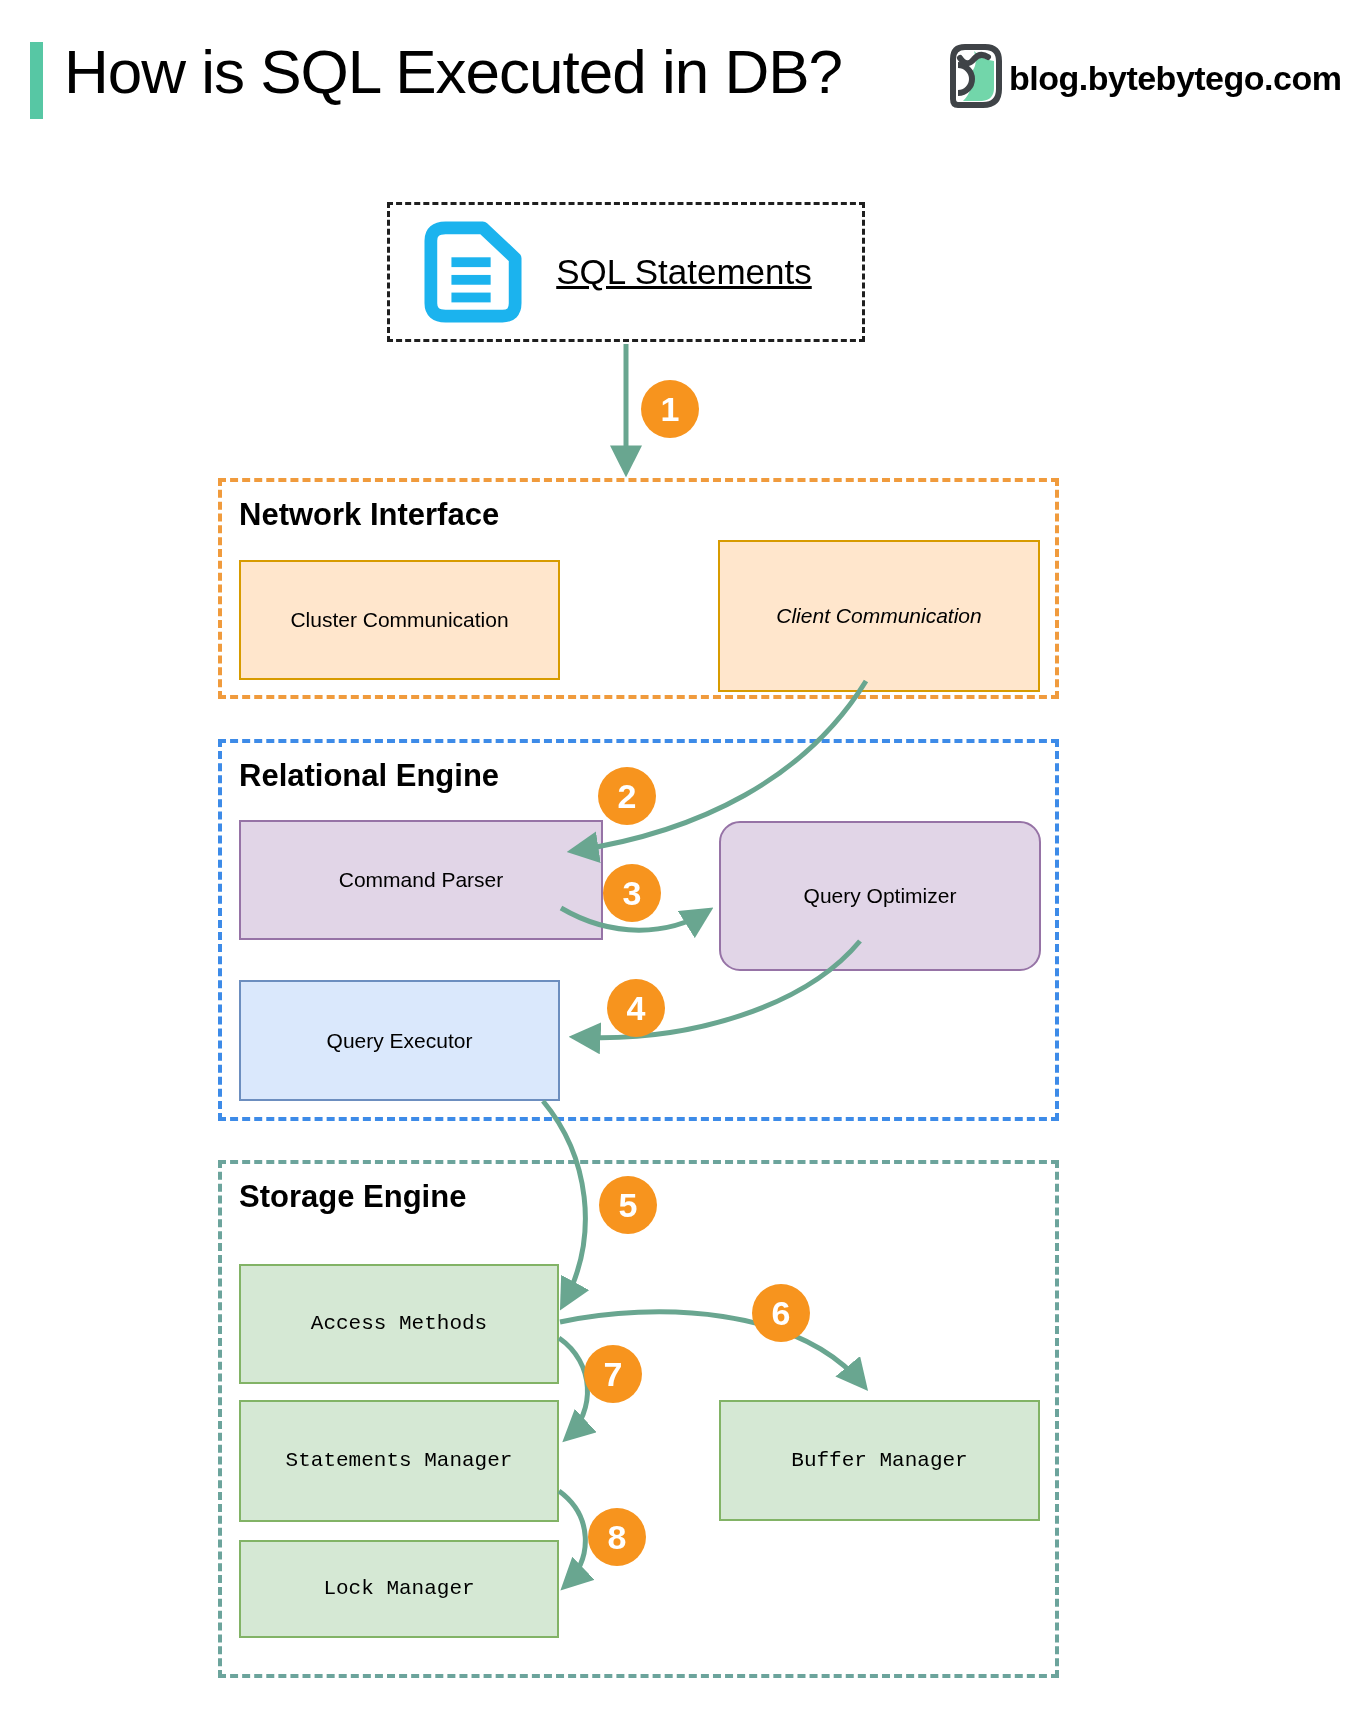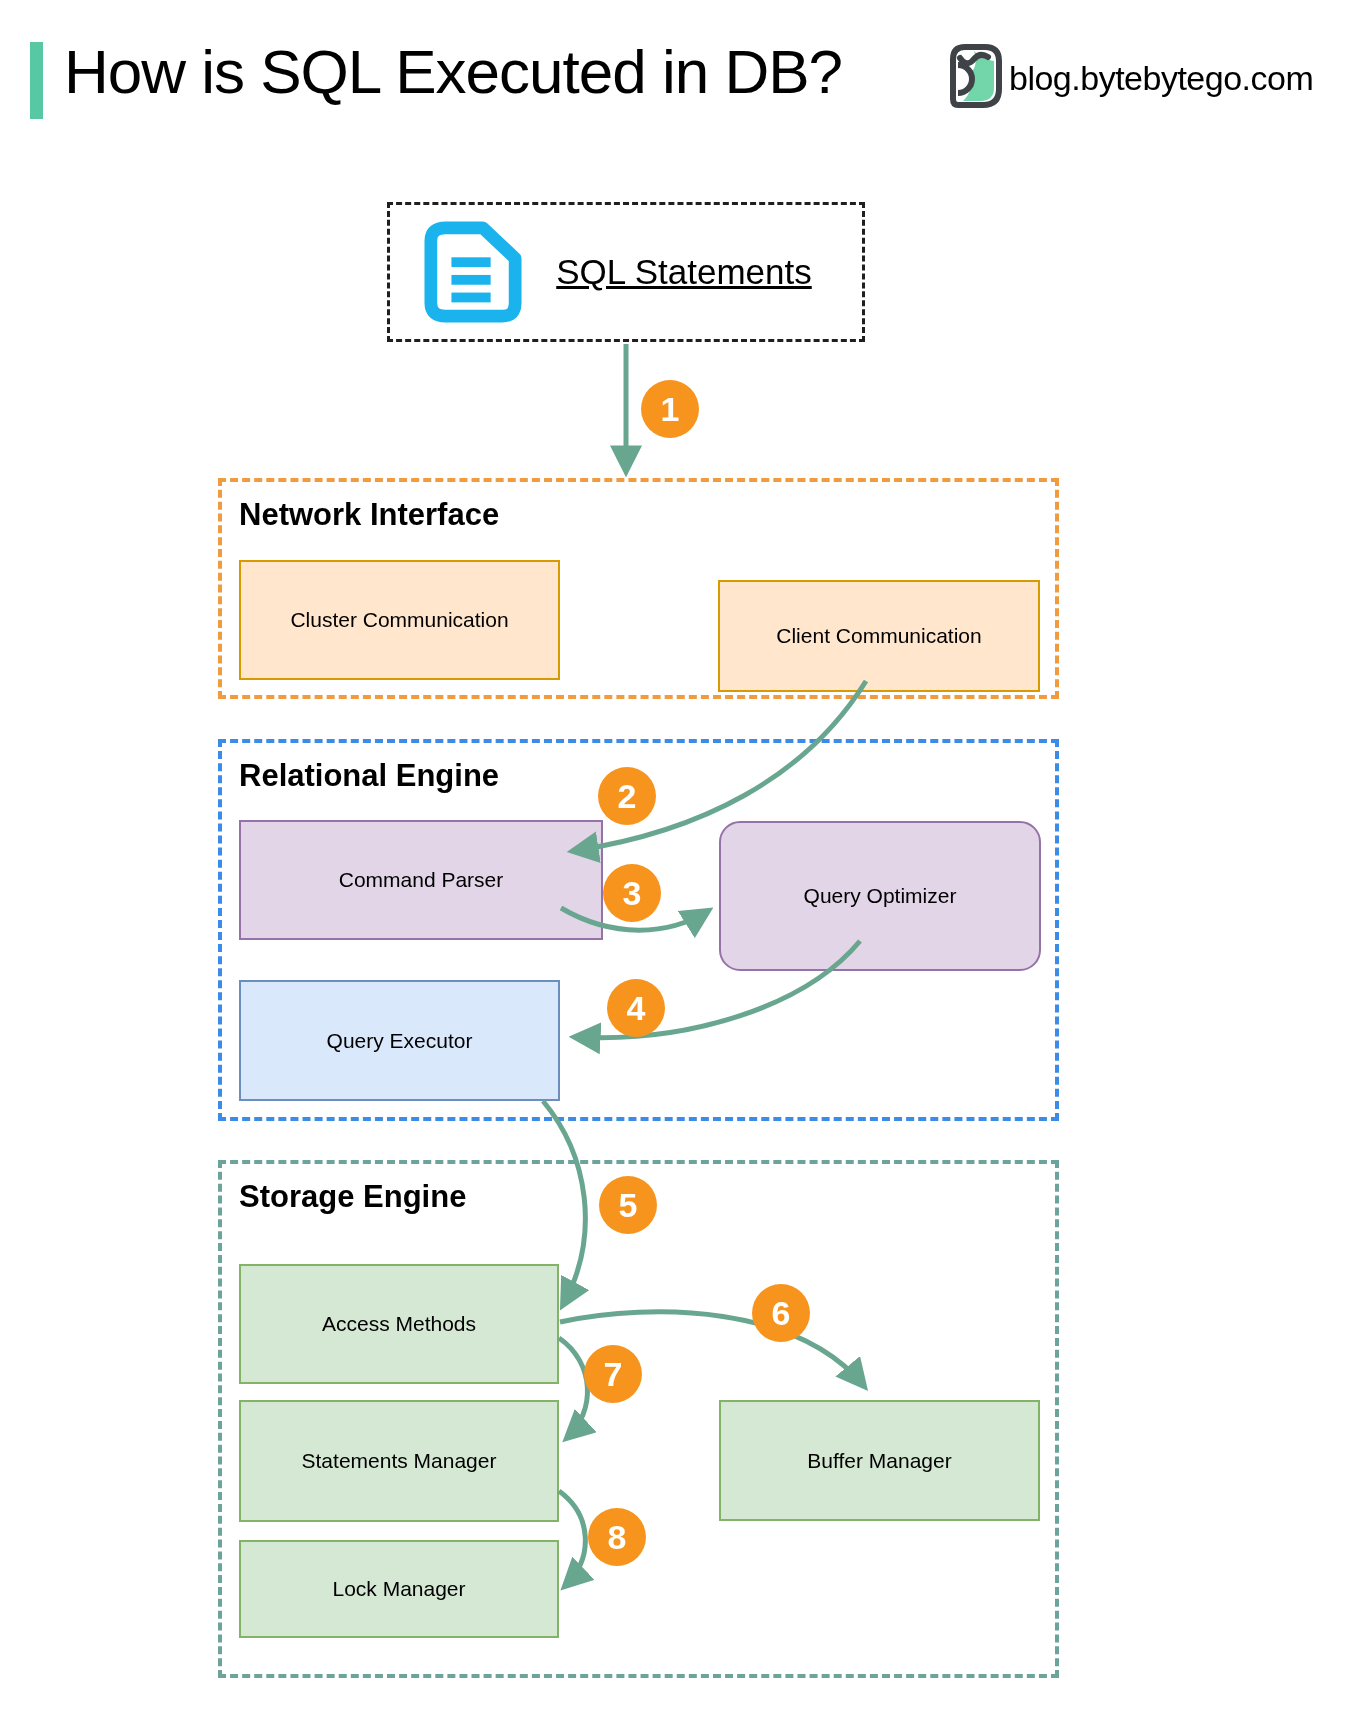--- a/index.html
+++ b/index.html
@@ -6,21 +6,21 @@
   .canvas {
     position:relative; width:1358px; height:1722px;
     background:#ffffff; overflow:hidden;
     font-family:"Liberation Sans", sans-serif; color:#000;
   }
 
   
   .accent-bar { position:absolute; left:30px; top:42px; width:13px; height:77px; background:#57C7A4; }
   .page-title { position:absolute; left:64px; top:36px; font-size:62px; font-weight:400; letter-spacing:-1px; white-space:nowrap; }
   .brand { position:absolute; left:950px; top:44px; display:flex; align-items:center; gap:7px; }
-  .brand .site { font-size:34px; font-weight:400; letter-spacing:-0.5px; white-space:nowrap; }
+  .brand .site { font-size:34px; font-weight:700; letter-spacing:-0.5px; white-space:nowrap; }
 
   
   .sql-box {
     position:absolute; left:387px; top:202px; width:478px; height:140px;
     border:3px dashed #1f1f1f; box-sizing:border-box;
     display:flex; align-items:center;
   }
   .doc-icon { margin-left:34px; width:98px; height:102px; flex:0 0 auto; }
   .sql-label { flex:1; text-align:center; font-size:35px; margin-right:16px;text-decoration:underline; }
 
@@ -33,24 +33,24 @@
 
   
   .node {
     position:absolute; box-sizing:border-box; border:2px solid;
     display:flex; align-items:center; justify-content:center;
     text-align:center; font-size:21px; line-height:1.32; padding:4px 10px;
   }
   .node.orange { background:#FFE6CC; border-color:#D79B00; }
   .node.purple { background:#E1D5E7; border-color:#9673A6; }
   .node.blue   { background:#DAE8FC; border-color:#6C8EBF; }
-  .node.green  { background:#D5E8D4; border-color:#82B366; }
+  .node.green  { background:#D5E8D4; border-color:#82B366;font-family:Liberation Mono, monospace; }
 
   #n-cluster     { left:239px; top:560px;  width:321px; height:120px; }
-  #n-client      { left:718px; top:580px;  width:322px; height:112px; }
+  #n-client      { left:718px; top:540px;  width:322px; height:152px;font-style:italic; }
   #n-parser      { left:239px; top:820px;  width:364px; height:120px; }
   #n-optimizer   { left:719px; top:821px;  width:322px; height:150px;border-radius:21px; }
   #n-executor    { left:239px; top:980px;  width:321px; height:121px; }
   #n-access      { left:239px; top:1264px; width:320px; height:120px; }
   #n-transaction { left:239px; top:1400px; width:320px; height:122px; }
   #n-buffer      { left:719px; top:1400px; width:321px; height:121px; }
   #n-lock        { left:239px; top:1540px; width:320px; height:98px; }
 
   
   .arrows { position:absolute; left:0; top:0; width:1358px; height:1722px; pointer-events:none; }

